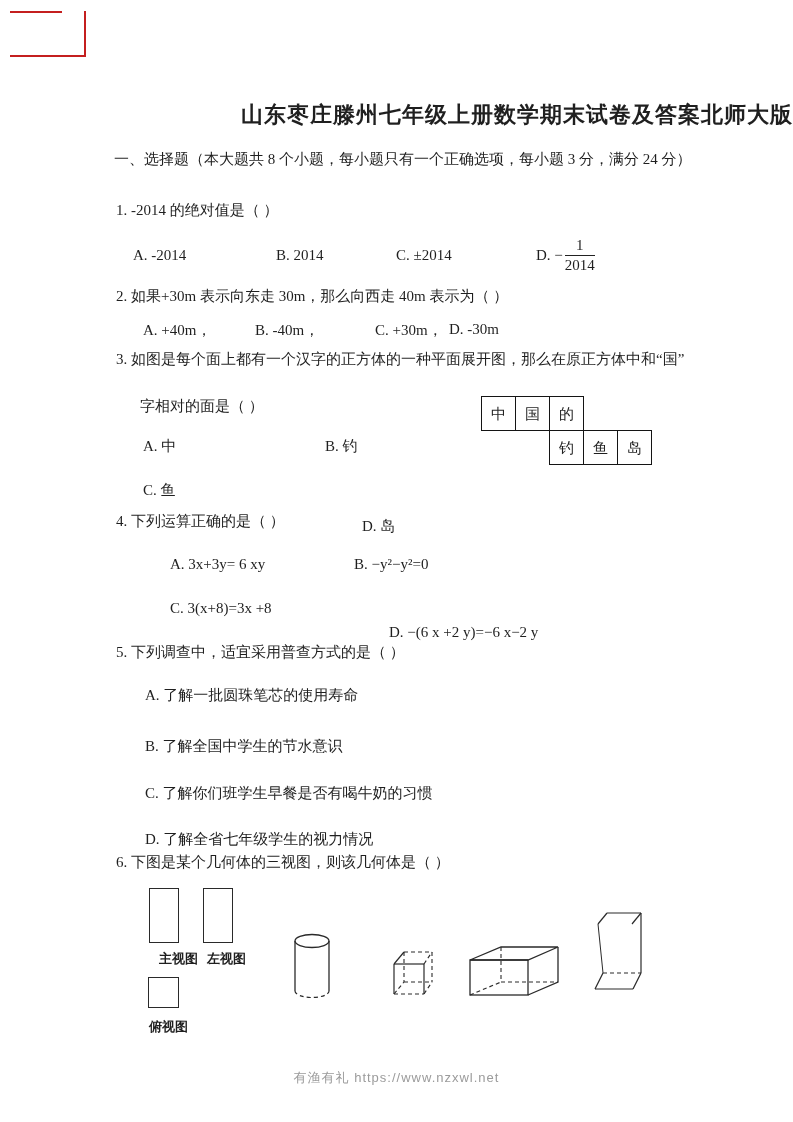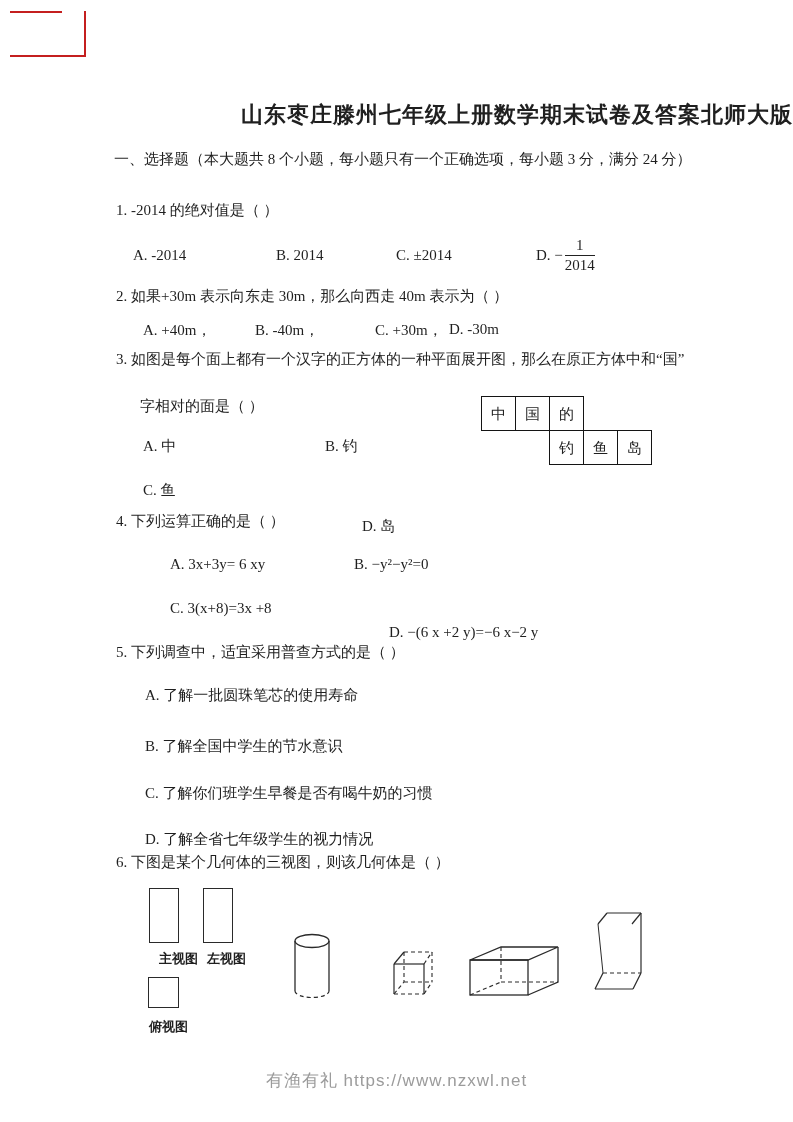--- a/index.html
+++ b/index.html
@@ -24,21 +24,21 @@
   .net { position:absolute; left:481px; top:396px; width:172px; height:70px; }
   .net .cell {
     position:absolute; width:35px; height:35px; border:1px solid #141414;
     text-align:center; line-height:34px; font-size:15px; background:#fff;
   }
   
   .view-rect { position:absolute; border:1.4px solid #2a2a2a; background:#fff; }
   .view-label { position:absolute; font-size:13px; font-weight:bold; }
   svg.fig { position:absolute; overflow:visible; }
   .footer {
-    left:0; right:0; top:1069px; text-align:center; font-size:17px; color:#9b9b9b;
+    left:0; right:0; top:1069px; text-align:center; font-size:13px; color:#9b9b9b;
     font-family:"Liberation Sans","DejaVu Sans",sans-serif; letter-spacing:1px;
   }
 </style>
 </head>
 <body>
 
 <div class="page">
 
   <div>
     <div class="redline" style="left:10px; top:11px; width:52px; height:2px;"></div>

